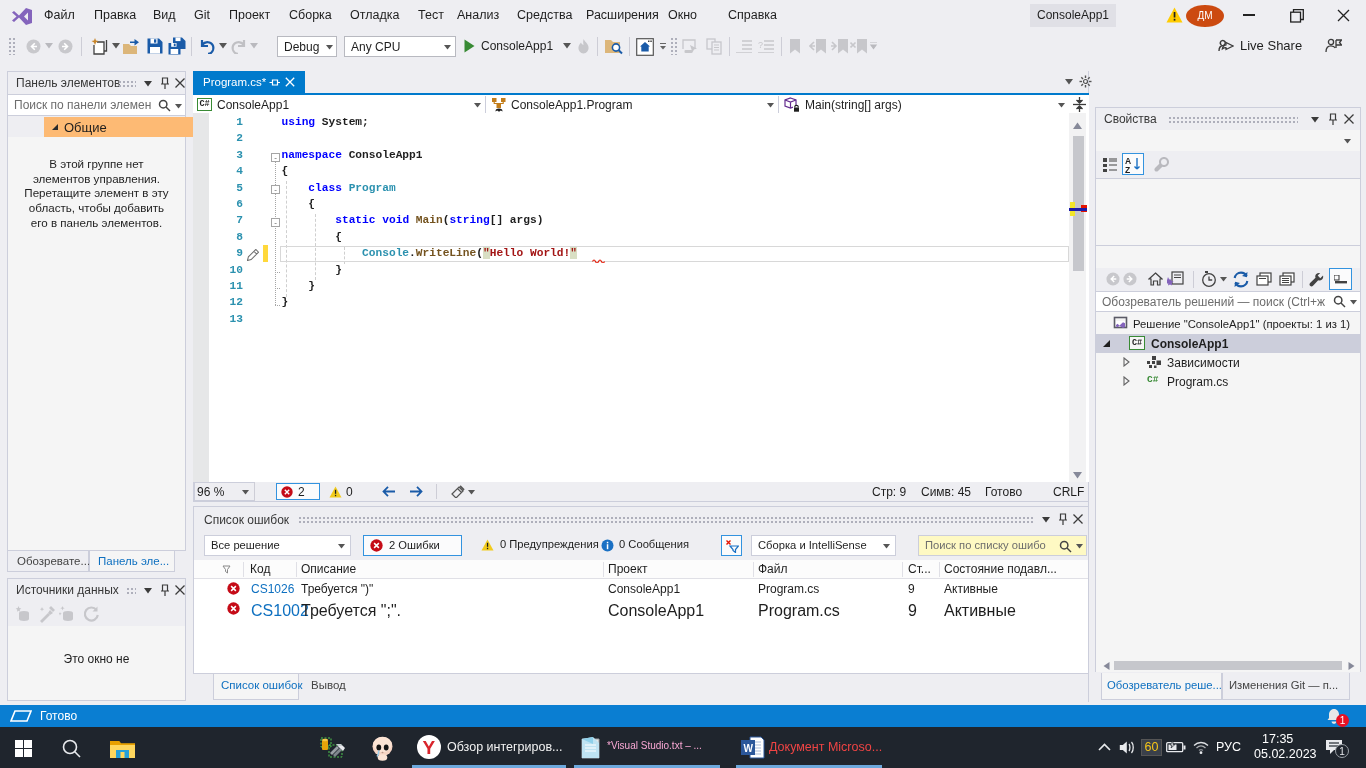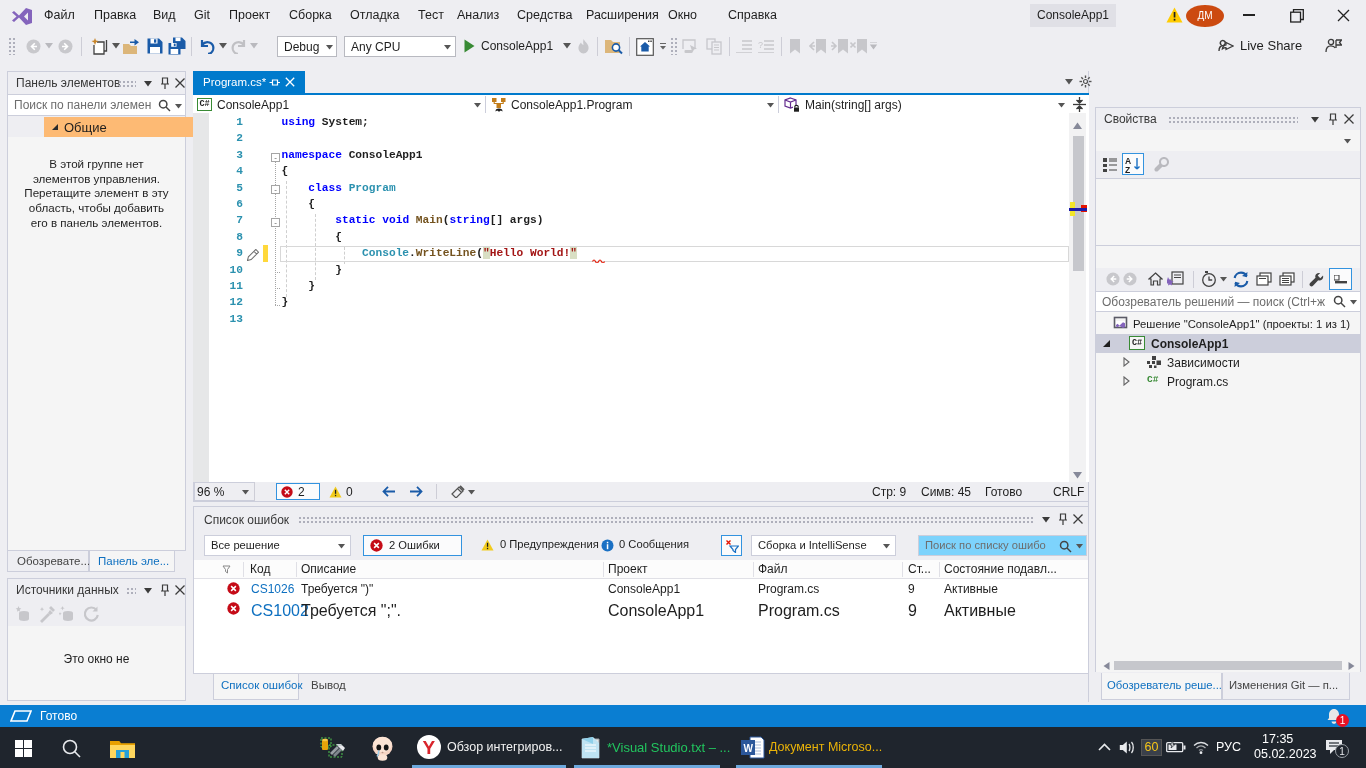--- a/index.html
+++ b/index.html
@@ -540,21 +540,21 @@
             <path d="M1.5 1.5 L5.5 5.5 M5.5 1.5 L1.5 5.5" stroke="#E51400" stroke-width="1.4" fill="none"></path>
             <path d="M5 7 H13.5 L10.5 10.5 V13.5 L8 11.5 V10.5 Z" fill="none" stroke="#1A70C4" stroke-width="1.2"></path>
           </svg>
       </div>
       <div class="abs" style="left:557px;top:4px;width:145px;height:21px;background:#fff;border:1px solid #CCCEDB;">
         <span class="abs" style="left:6px;top:3px;">Сборка и IntelliSense</span>
         <svg class="abs" style="left:131px;top:8px;" width="7" height="5" viewBox="0 0 7 5">
             <path d="M0 0 H7 L3.5 4.5 Z" fill="#555"></path>
           </svg>
       </div>
-      <div class="abs" style="left:724px;top:4px;width:169px;height:21px;background:#7dd3fc;border:1px solid #CCCEDB;">
+      <div class="abs" style="left:724px;top:4px;width:169px;height:21px;background:#fef9c3;border:1px solid #CCCEDB;">
         <span class="abs" style="left:6px;top:3px;color:#6D6D6D;">Поиск по списку ошибо</span>
         <svg class="abs" style="left:140px;top:4px;" width="13" height="13" viewBox="0 0 13 13">
             <circle cx="5.2" cy="5.2" r="3.7" fill="none" stroke="#444" stroke-width="1.5"></circle>
             <line x1="8" y1="8" x2="12" y2="12" stroke="#444" stroke-width="1.5"></line>
           </svg>
         <svg class="abs" style="left:157px;top:8px;" width="7" height="5" viewBox="0 0 7 5">
             <path d="M0 0 H7 L3.5 4.5 Z" fill="#555"></path>
           </svg>
       </div>
     </div>
@@ -854,38 +854,38 @@
       <path d="M3 4 H20 V23 H3 Z" fill="#E8E8E8"></path>
       <path d="M3 4 H20 V23 H3 Z" fill="none" stroke="#9AA0A6" stroke-width="1"></path>
       <path d="M3 4 L14 2 L20 8 V23 L3 23 Z" fill="#BFE3F2"></path>
       <path d="M3 4 L14 2 V9 Z" fill="#8FD0EA"></path>
       <g stroke="#fff" stroke-width="1">
           <line x1="6" y1="10" x2="17" y2="10"></line>
           <line x1="6" y1="13" x2="17" y2="13"></line>
           <line x1="6" y1="16" x2="17" y2="16"></line>
         </g>
     </svg>
-    <span class="abs" style="left:33px;top:13px;font-size:13px;color:#22c55e;">*Visual Studio.txt – ...</span>
+    <span class="abs" style="left:33px;top:13px;font-size:10px;color:#f9a8d4;">*Visual Studio.txt – ...</span>
     <div class="abs" style="left:0;top:38px;width:146px;height:3px;background:#6CA8DC;"></div>
   </div>
 
   <div class="abs" style="left:736px;top:0;width:146px;height:41px;">
     <svg class="abs" style="left:5px;top:9px;" width="24" height="23" viewBox="0 0 24 23">
       <path d="M9 1 H20 L23 4 V22 H9 Z" fill="#fff" stroke="#2B579A" stroke-width="1"></path>
       <g stroke="#B8C7E0" stroke-width="1.2">
           <line x1="12" y1="6" x2="20" y2="6"></line>
           <line x1="12" y1="9" x2="20" y2="9"></line>
           <line x1="12" y1="12" x2="20" y2="12"></line>
           <line x1="12" y1="15" x2="20" y2="15"></line>
           <line x1="12" y1="18" x2="20" y2="18"></line>
         </g>
       <rect x="0" y="4" width="14" height="15" fill="#2B579A"></rect>
       <text x="2.5" y="15.5" font-size="10" font-weight="bold" fill="#fff" font-family="Liberation Sans">W</text>
     </svg>
-    <span class="abs" style="left:33px;top:13px;font-size:12.5px;color:#eab308;">Документ Microso...</span>
+    <span class="abs" style="left:33px;top:13px;font-size:12.5px;color:#ef4444;">Документ Microso...</span>
     <div class="abs" style="left:0;top:38px;width:146px;height:3px;background:#6CA8DC;"></div>
   </div>
 
   <svg class="abs" style="left:1098px;top:16px;" width="13" height="8" viewBox="0 0 13 8">
       <path d="M1 7 L6.5 1.5 L12 7" fill="none" stroke="#E8EAED" stroke-width="1.6"></path>
     </svg>
   <svg class="abs" style="left:1119px;top:13px;" width="17" height="15" viewBox="0 0 17 15">
       <path d="M0.8 5 H3.8 L7.8 1.5 V13.5 L3.8 10 H0.8 Z" fill="#E8EAED"></path>
       <path d="M10 4 C11.2 5.5 11.2 9.5 10 11 M12.5 2 C14.8 4.5 14.8 10.5 12.5 13" stroke="#E8EAED" stroke-width="1.3" fill="none"></path>
     </svg>

